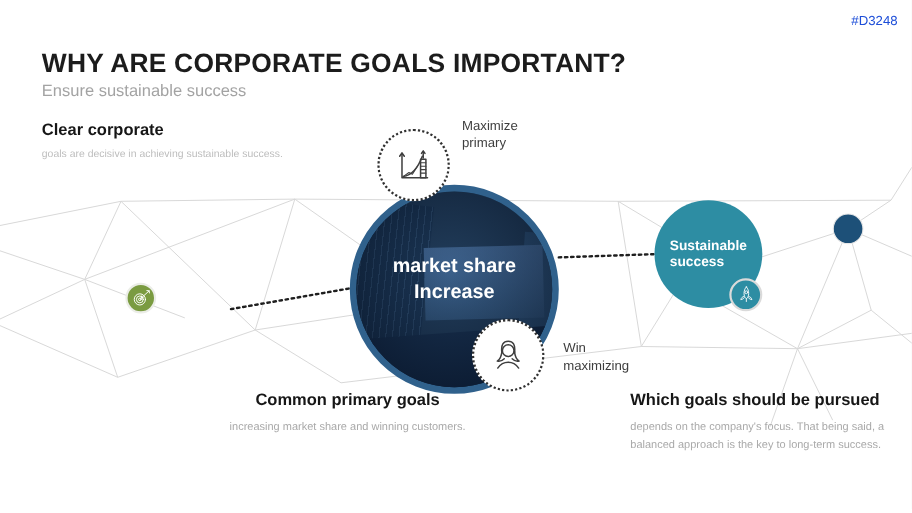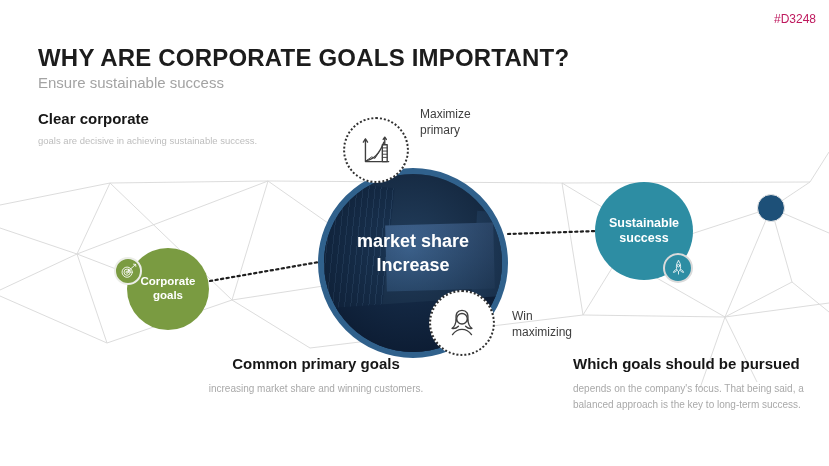--- a/index.html
+++ b/index.html
@@ -4,40 +4,40 @@
 <style>
   html,body{margin:0;padding:0;background:#e9e9e9;}
   .slide{
     position:relative;width:829px;height:466px;background:#ffffff;
     font-family:"Liberation Sans",sans-serif;overflow:hidden;margin:0 auto;
   }
   svg.layer{position:absolute;left:0;top:0;z-index:1;}
   svg.connectors{z-index:3;}
 
   
-  .tag{position:absolute;top:12px;right:13px;font-size:12px;color:#be185d;z-index:7;}
+  .tag{position:absolute;top:12px;right:13px;font-size:12px;color:#1d4ed8;z-index:7;}
   .title{position:absolute;left:38px;top:28px;font-size:24px;font-weight:600;color:#1c1c1c;letter-spacing:.2px;z-index:7;}
   .subtitle{position:absolute;left:38px;top:74px;font-size:15px;color:#a3a3a3;z-index:7;}
 
   
   .intro{position:absolute;left:38px;top:110px;width:270px;z-index:7;}
   .intro h3,.footer h3{margin:0;font-size:15px;font-weight:700;color:#161616;}
   .intro .body{margin-top:8px;font-size:9.5px;color:#bdbdbd;}
 
   
   .footer{position:absolute;top:355px;z-index:7;}
   .footer.left{left:190px;width:252px;text-align:center;}
   .footer.right{left:573px;width:256px;}
   .footer .body{margin-top:9px;font-size:10px;color:#a9a9a9;line-height:16px;}
 
   
   .circle{position:absolute;border-radius:50%;box-sizing:border-box;}
   .navy-dot{left:757px;top:194px;width:28px;height:28px;background:#1d5078;border:1px solid #e8e8e8;z-index:2;}
 
-  .goal{display:flex;align-items:center;justify-content:center;text-align:center;color:#fff;font-weight:700;z-index:4;}
+  .goal{display:flex;align-items:center;justify-content:center;color:#fff;font-weight:700;z-index:4;}
   .goal .txt div{line-height:1.2;}
   .corporate{left:127px;top:248px;width:82px;height:82px;background:#7a9b41;font-size:11.5px;}
   .sustainable{left:595px;top:182px;width:98px;height:98px;background:#2d8da3;font-size:12.5px;}
 
   .badge{display:flex;align-items:center;justify-content:center;z-index:5;}
   .badge-target{left:114px;top:257px;width:28px;height:28px;background:#7a9b41;border:2px solid #ebede7;}
   .badge-rocket{left:663px;top:253px;width:30px;height:30px;background:#2d8da3;border:2px solid #dadada;}
 
   
   .big{left:318px;top:168px;width:190px;height:190px;background:#16293f;border:6px solid #30618c;overflow:hidden;z-index:5;}
@@ -116,26 +116,20 @@
   <h1 class="title">WHY ARE CORPORATE GOALS IMPORTANT?</h1>
   <div class="subtitle">Ensure sustainable success</div>
 
   <div class="intro">
     <h3>Clear corporate</h3>
     <div class="body">goals are decisive in achieving sustainable success.</div>
   </div>
 
   <div class="circle navy-dot"></div>
 
-  <div class="circle goal corporate">
-    <div class="txt">
-      <div>Corporate</div>
-      <div>goals</div>
-    </div>
-  </div>
   <div class="circle badge badge-target">
     <svg width="19" height="19" viewBox="0 0 28 28">
       <g stroke="#ffffff" stroke-width="1.3" fill="none" stroke-linecap="round" stroke-linejoin="round">
         <circle cx="12" cy="15" r="7.5"></circle>
           <circle cx="12" cy="15" r="4.6"></circle>
           <circle cx="12" cy="15" r="1.7"></circle>
         <path d="M24.5 3.5 L13.5 13.5"></path>
           <path d="M14.2 10.4 L13.5 13.5 L16.6 12.9"></path>
         <path d="M21.4 3.2 L24.5 3.5 L24.8 6.4"></path>
       </g>

